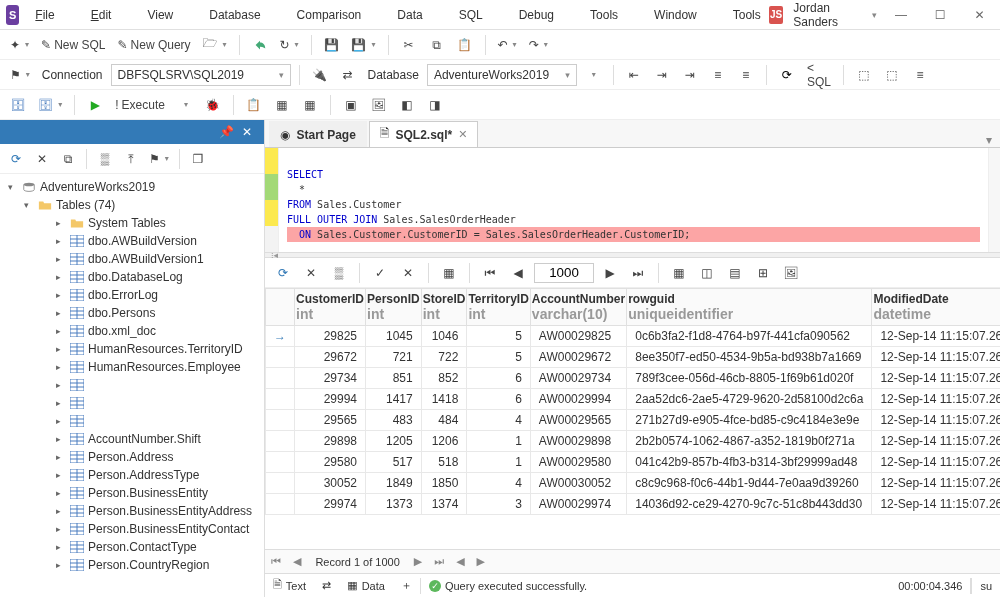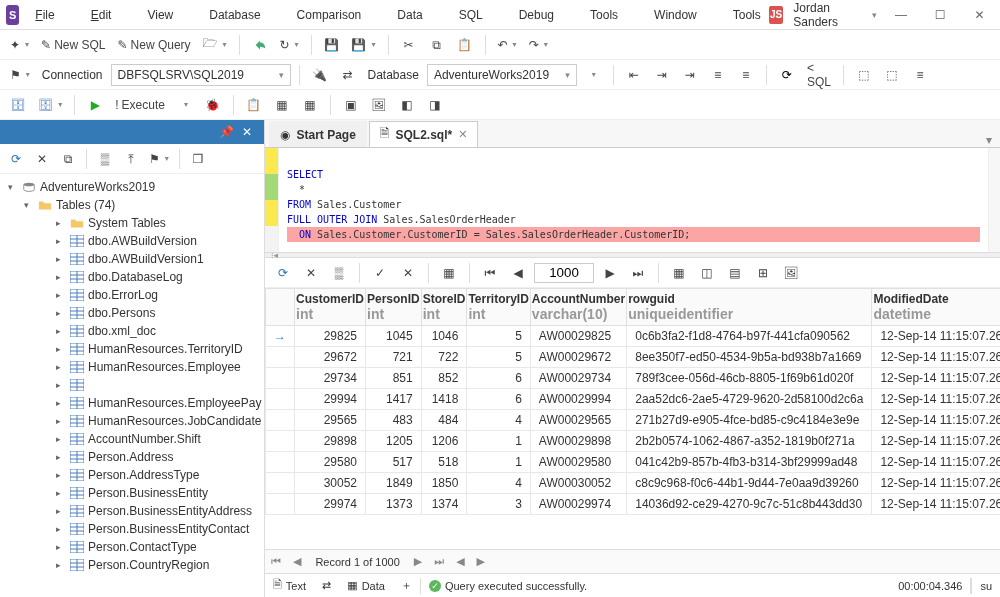--- a/index.html
+++ b/index.html
@@ -300,31 +300,29 @@
             </svg>
           </div>
           <div class="tree-node d2" style="padding-left: 56px;">
             <span class="arrow">▸</span>
             <svg class="table-icon-sm" viewBox="0 0 14 12">
               <rect width="14" height="12" fill="#fff" stroke="#4a7dbf"></rect>
               <line x1="0" y1="4" x2="14" y2="4" stroke="#4a7dbf"></line>
               <line x1="0" y1="8" x2="14" y2="8" stroke="#4a7dbf"></line>
               <line x1="7" y1="0" x2="7" y2="12" stroke="#4a7dbf"></line>
             </svg>
-            <span>HumanResources.EmployeePay</span>
-          </div>
-          <div class="tree-node d2" style="padding-left: 56px;">
-            <span class="arrow">▸</span>
-            <svg class="table-icon-sm" viewBox="0 0 14 12">
-              <rect width="14" height="12" fill="#fff" stroke="#4a7dbf"></rect>
-              <line x1="0" y1="4" x2="14" y2="4" stroke="#4a7dbf"></line>
-              <line x1="0" y1="8" x2="14" y2="8" stroke="#4a7dbf"></line>
-              <line x1="7" y1="0" x2="7" y2="12" stroke="#4a7dbf"></line>
-            </svg>
-            <span>HumanResources.JobCandidate</span>
+          </div>
+          <div class="tree-node d2" style="padding-left: 56px;">
+            <span class="arrow">▸</span>
+            <svg class="table-icon-sm" viewBox="0 0 14 12">
+              <rect width="14" height="12" fill="#fff" stroke="#4a7dbf"></rect>
+              <line x1="0" y1="4" x2="14" y2="4" stroke="#4a7dbf"></line>
+              <line x1="0" y1="8" x2="14" y2="8" stroke="#4a7dbf"></line>
+              <line x1="7" y1="0" x2="7" y2="12" stroke="#4a7dbf"></line>
+            </svg>
           </div>
           <div class="tree-node d2" style="padding-left: 56px;">
             <span class="arrow">▸</span>
             <svg class="table-icon-sm" viewBox="0 0 14 12">
               <rect width="14" height="12" fill="#fff" stroke="#4a7dbf"></rect>
               <line x1="0" y1="4" x2="14" y2="4" stroke="#4a7dbf"></line>
               <line x1="0" y1="8" x2="14" y2="8" stroke="#4a7dbf"></line>
               <line x1="7" y1="0" x2="7" y2="12" stroke="#4a7dbf"></line>
             </svg>
             <span>AccountNumber.Shift</span>

